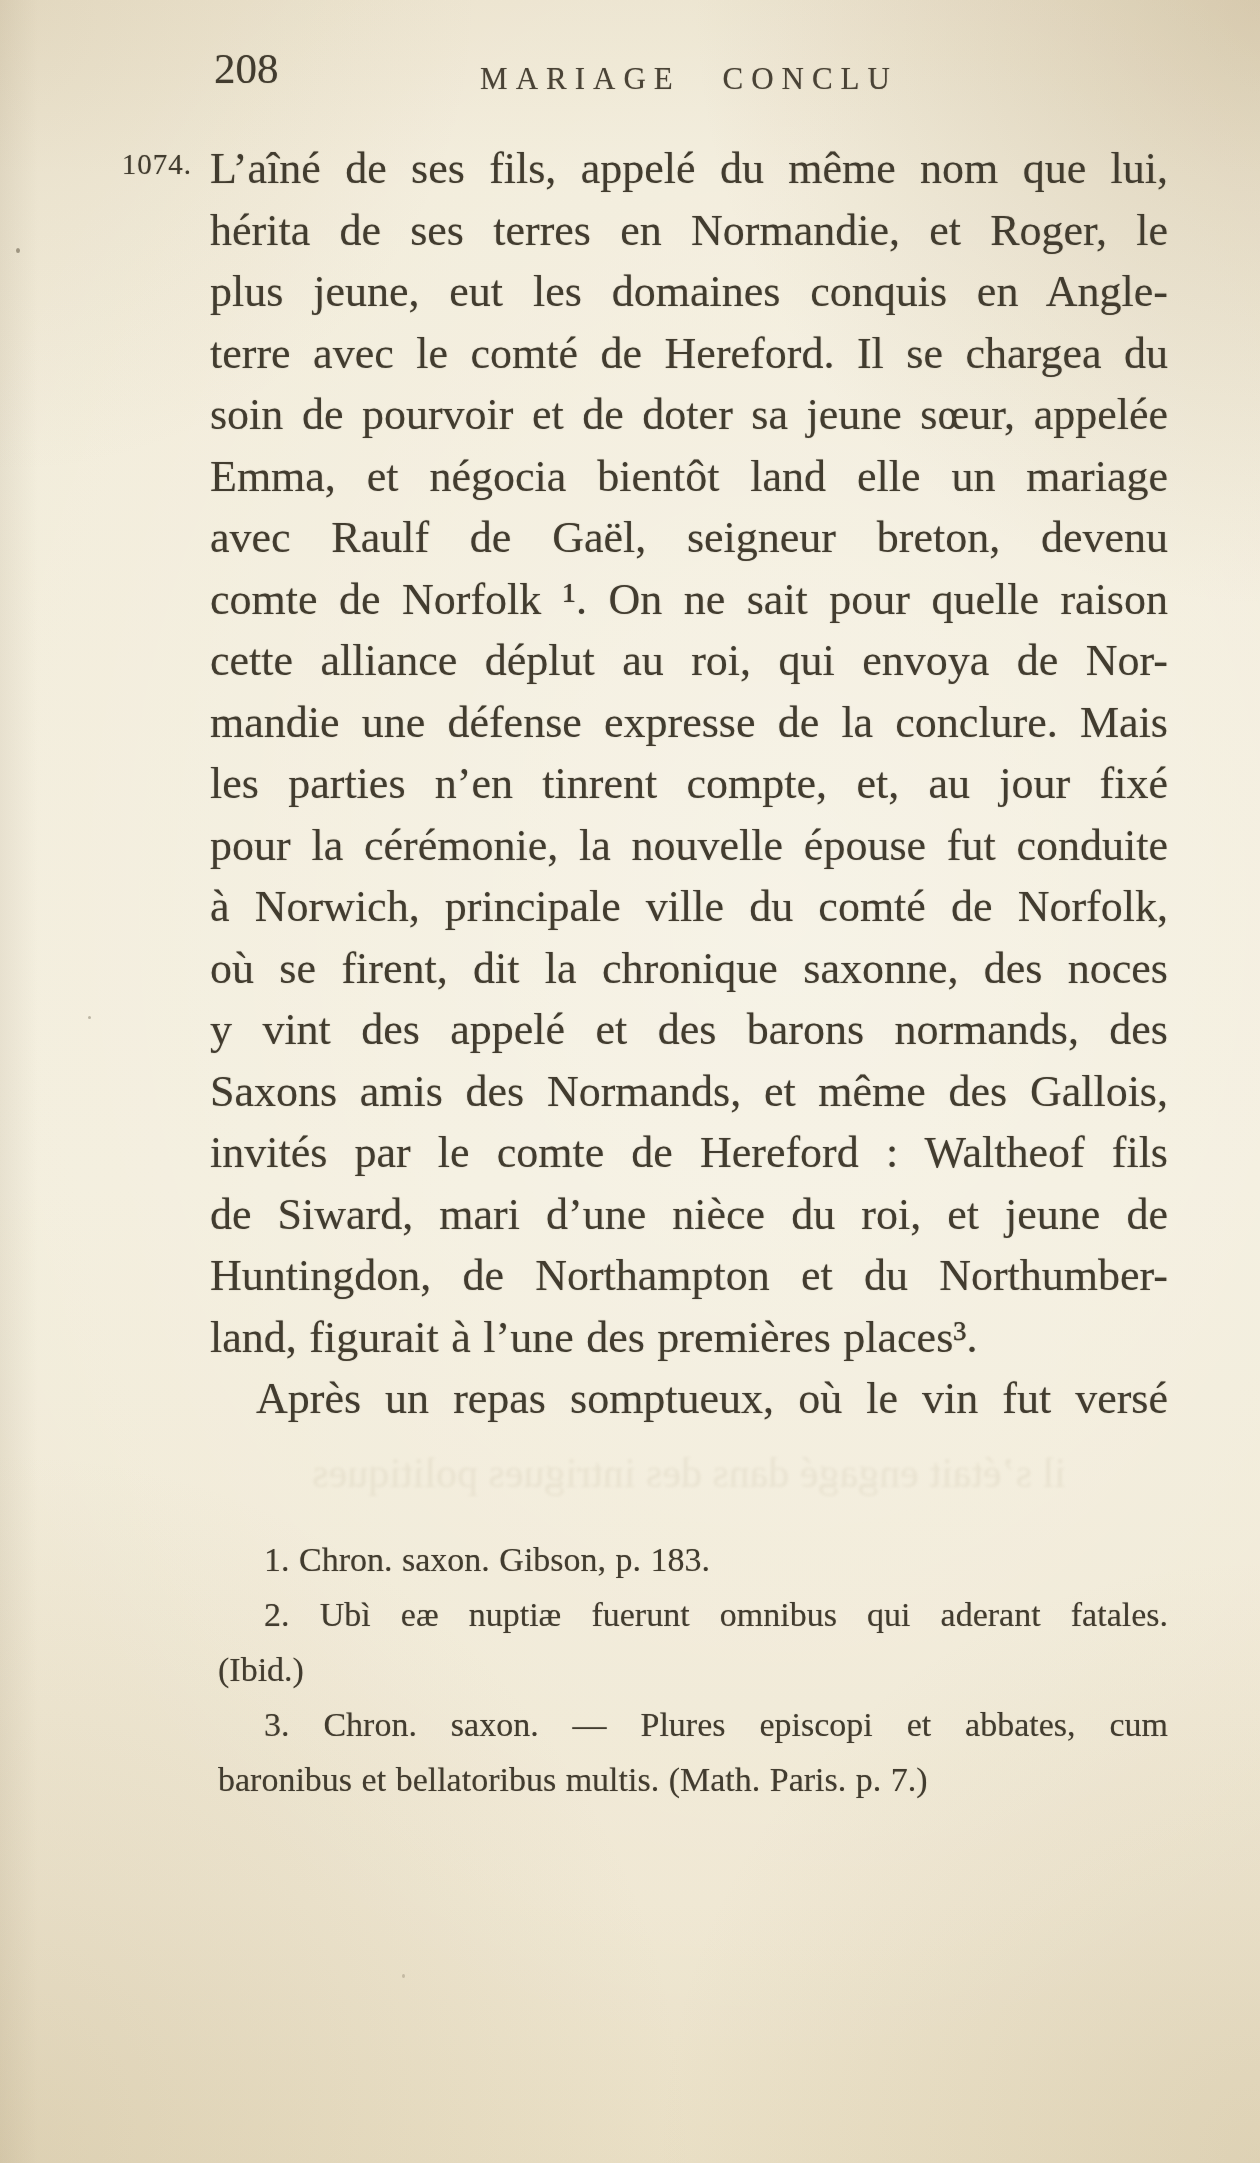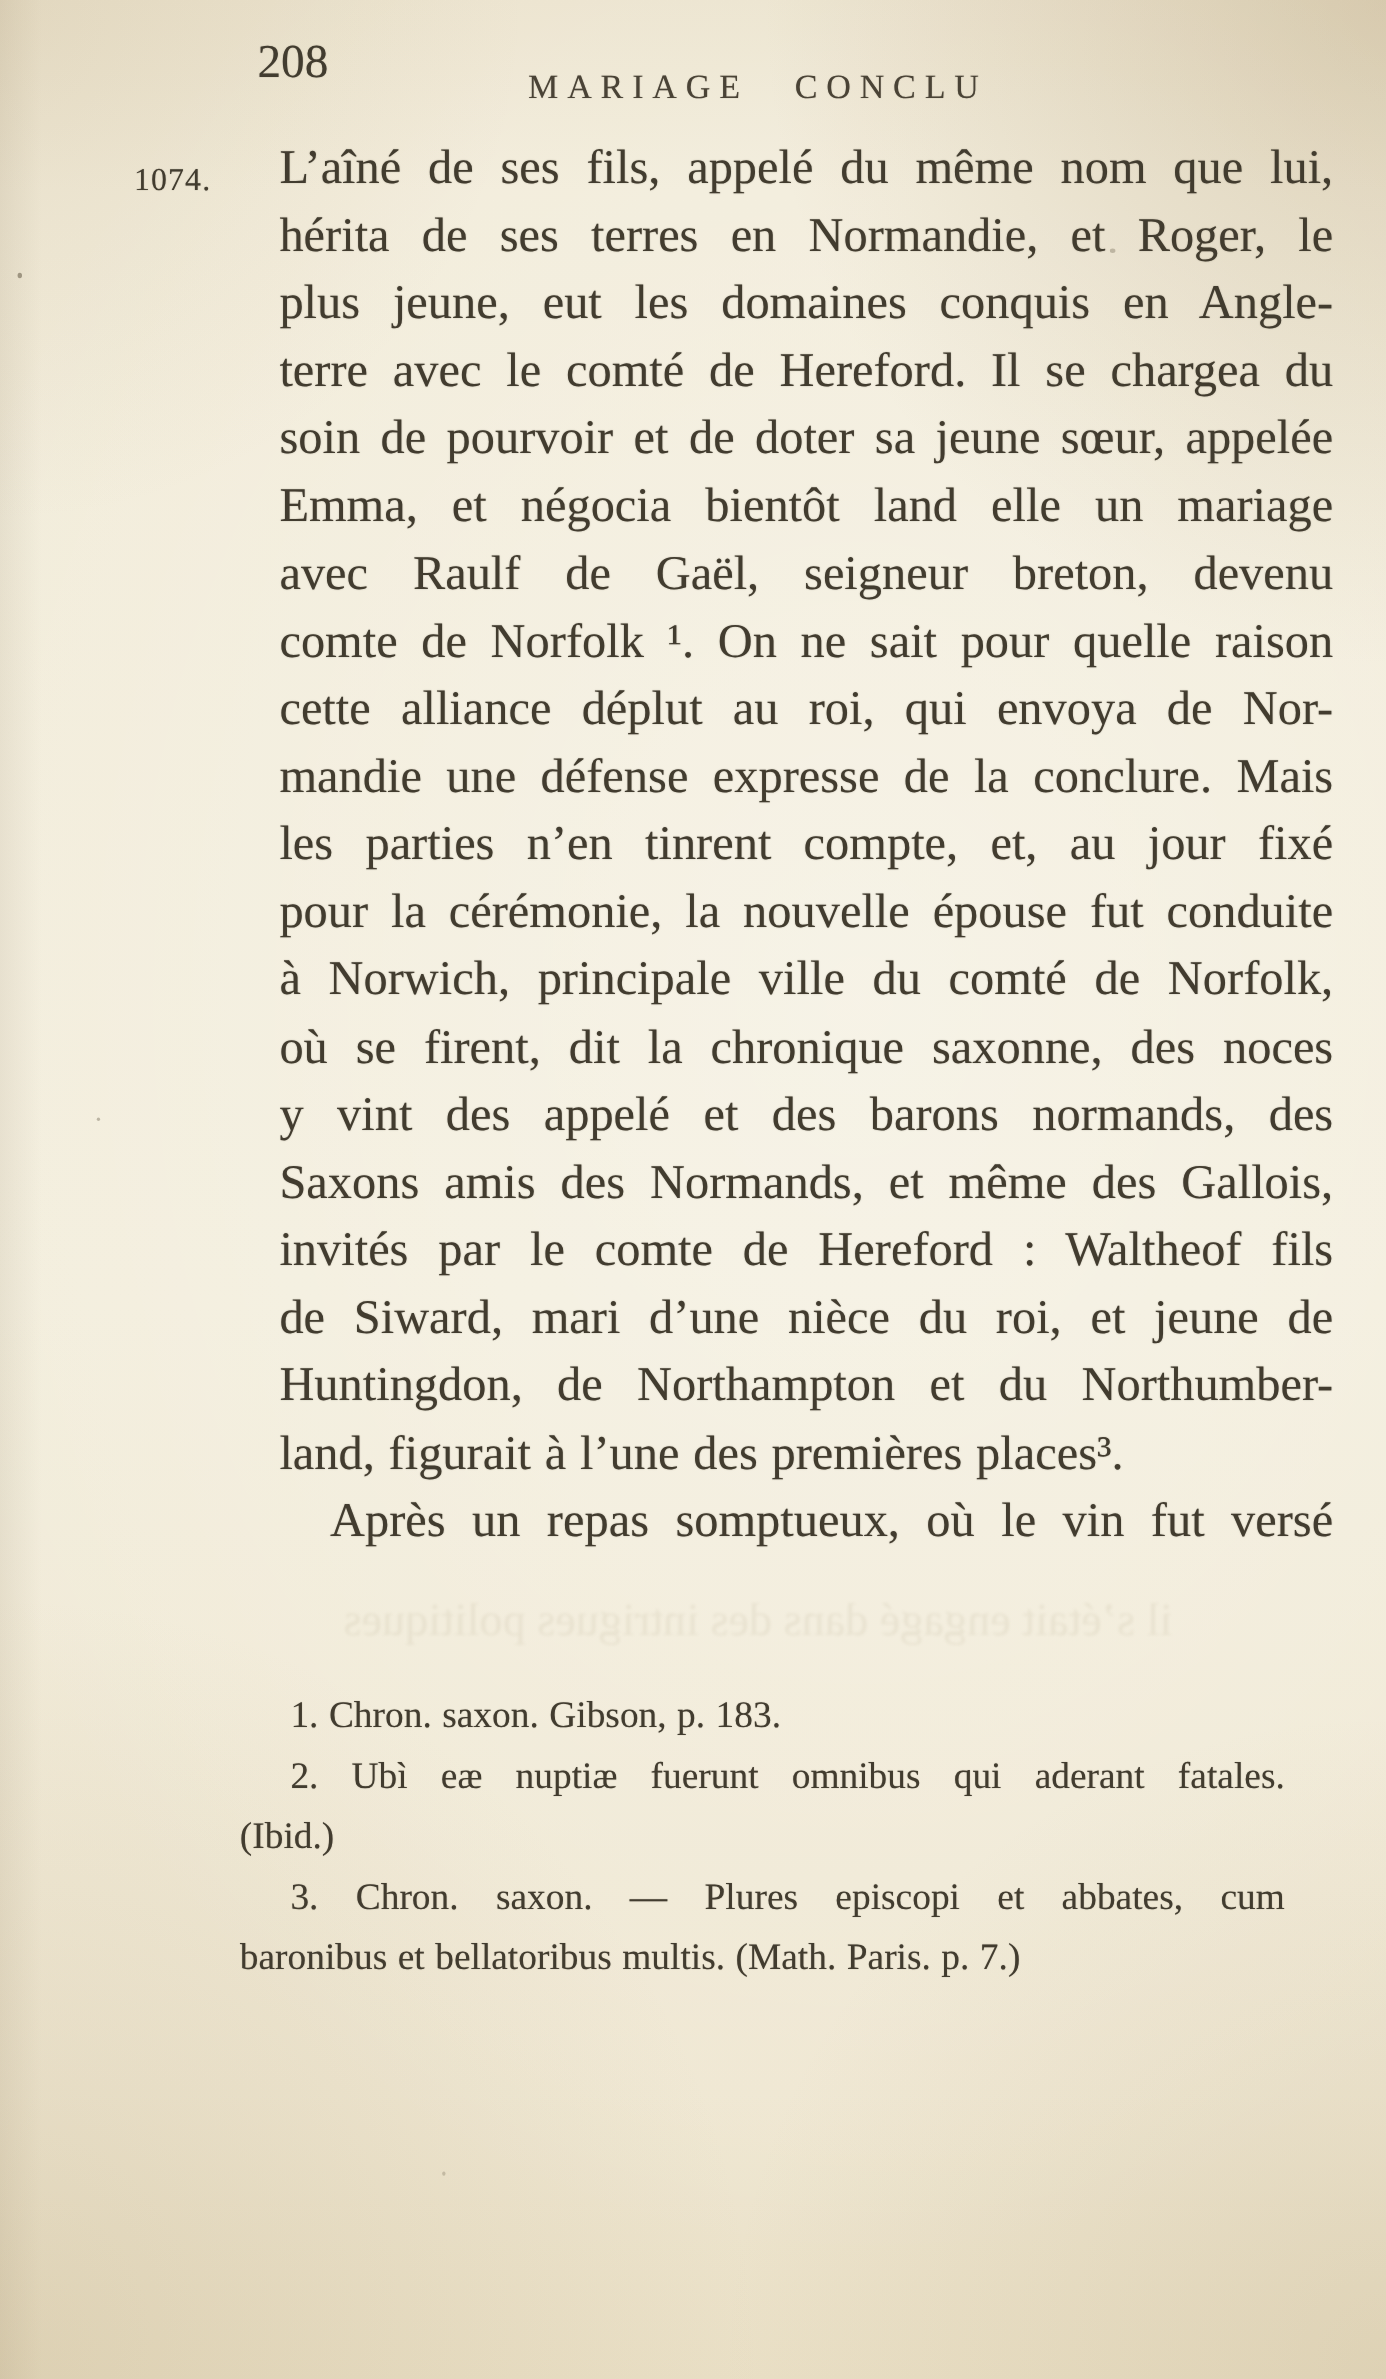--- a/index.html
+++ b/index.html
@@ -13,46 +13,44 @@
     background-image:
       radial-gradient(120% 90% at 62% 42%, rgba(255,255,255,.30), rgba(255,255,255,0) 60%),
       radial-gradient(45% 28% at 100% 0%, rgba(164,138,92,.30), rgba(164,138,92,0) 100%),
       radial-gradient(38% 22% at 0% 0%, rgba(164,138,92,.14), rgba(164,138,92,0) 100%),
       radial-gradient(48% 28% at 100% 100%, rgba(170,148,104,.18), rgba(170,148,104,0) 100%),
       radial-gradient(55% 33% at 0% 100%, rgba(170,148,104,.20), rgba(170,148,104,0) 100%),
       linear-gradient(90deg, rgba(120,100,70,.10), rgba(120,100,70,0) 3%),
       linear-gradient(180deg, #ece4cf 0%, #f2ecda 8%, #f3eedd 55%, #efe7d2 88%, #e9dfc5 100%);
   }
   .header-pagenum{
-    position:absolute;left:214px;top:34px;
+    position:absolute;left:214px;top:46px;
     font-size:43px;line-height:46px;
     text-shadow:0 0 1px rgba(66,60,47,.5);
-    margin-left:20px;
   }
   .header-title{
     position:absolute;left:210px;top:62px;width:958px;
     text-align:center;
     font-size:31px;line-height:34px;
     letter-spacing:8px;word-spacing:26px;
     color:#4a4336;
     text-shadow:0 0 1px rgba(74,67,54,.45);
   }
   .margin-year{
     position:absolute;left:92px;top:139px;width:100px;
     text-align:right;
     font-size:29px;line-height:50px;
     letter-spacing:1px;
     text-shadow:0 0 1px rgba(66,60,47,.5);
   }
   .body-text{
-    position:absolute;left:210px;top:121px;width:958px;
+    position:absolute;left:210px;top:138px;width:958px;
     font-size:44px;
     word-spacing:1.5px;
     text-shadow:0 0 1.2px rgba(66,60,47,.45);
-    margin-left:44px;
   }
   .body-text .line{line-height:61.5px;height:61.5px;overflow:hidden;}
   .footnotes{
     position:absolute;left:206px;top:1532px;width:962px;
     font-size:34px;
     word-spacing:1px;
     text-shadow:0 0 1px rgba(66,60,47,.45);
   }
   .footnotes .line{line-height:55px;height:55px;overflow:hidden;margin-left:12px;}
   .line.j{text-align:justify;text-align-last:justify;}

